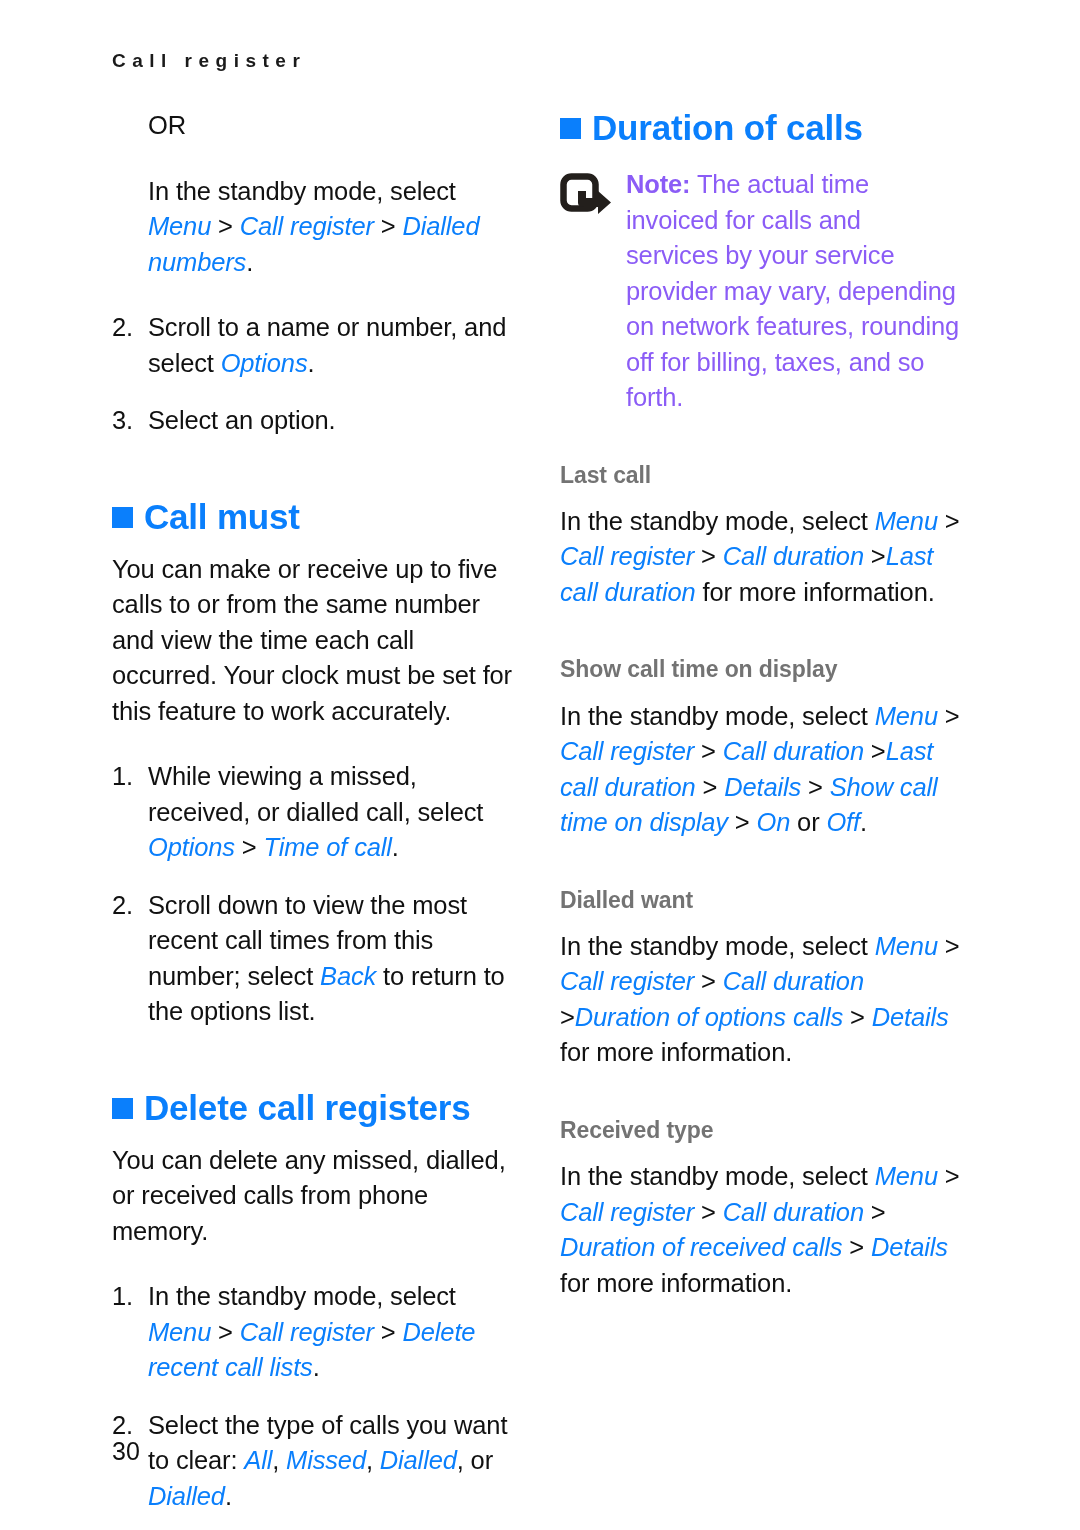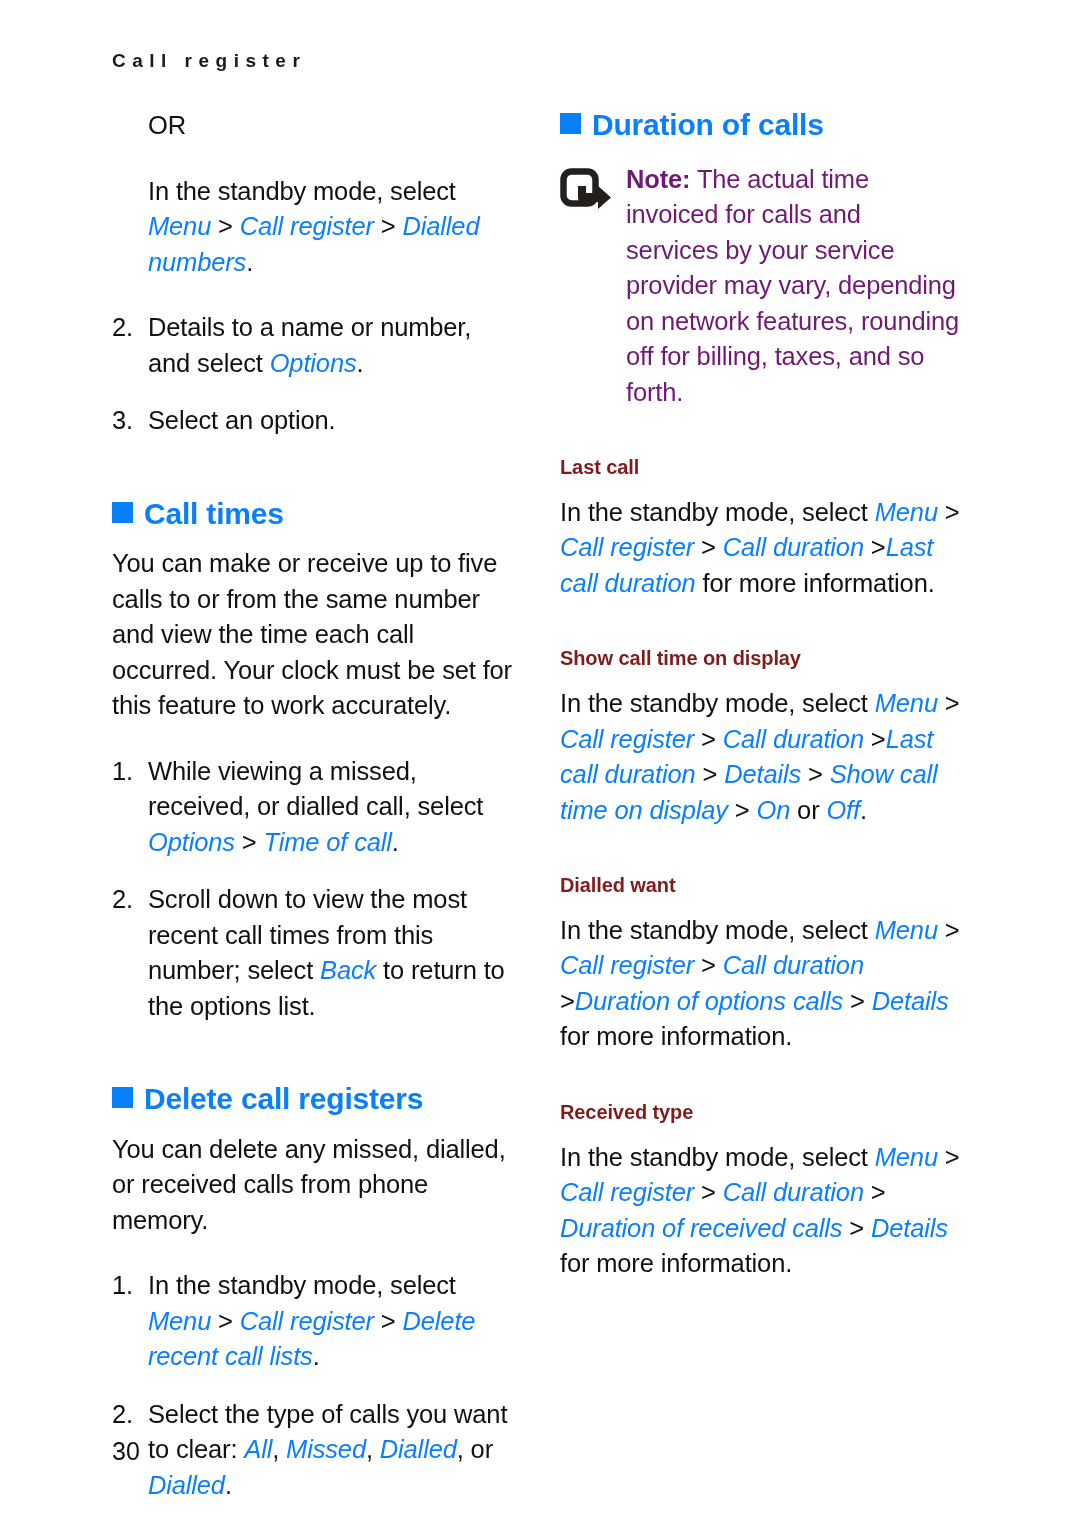--- a/index.html
+++ b/index.html
@@ -40,39 +40,39 @@
     position: absolute;
     top: 0;
     width: 400px;
   }
   .col-left  { left: 112px; }
   .col-right { left: 560px; }
 
   
   h1.sect {
     margin: 0;
-    font-size: 30px;
+    font-size: 35px;
     font-weight: 700;
     color: #0a7ffc;
     line-height: 1.12;
     letter-spacing: -0.2px;
   }
   h1.sect .sq {
     display: inline-block;
     width: 21px;
     height: 21px;
     background: #0a7ffc;
     margin-right: 11px;
     vertical-align: 1px;
   }
   h2.sub {
     margin: 0;
-    font-size: 20px;
+    font-size: 23px;
     font-weight: 700;
-    color: #7f1d1d;
+    color: #737373;
     line-height: 1.14;
     letter-spacing: -0.1px;
   }
 
   
   p.body {
     margin: 0;
     font-size: 25.5px;
     line-height: 35.5px;
     color: #111111;
@@ -118,21 +118,21 @@
     position: absolute;
     left: 0;
     top: 6px;
     width: 52px;
     height: 46px;
   }
   .note p {
     margin: 0;
     font-size: 25.5px;
     line-height: 35.5px;
-    color: #701a75;
+    color: #8b5cf6;
     letter-spacing: -0.15px;
   }
   .note b { font-weight: 700; }
 
   
   .gap-sm { height: 20px; }
   .gap-md { height: 30px; }
   .gap-lg { height: 46px; }
   .gap-xl { height: 58px; }
   .gap-hd { height: 16px; }
@@ -159,28 +159,28 @@
 
     <div class="gap-md"></div>
 
     <p class="body indent">
       <span>In the standby mode, select </span><span><i class="ui">Menu</i><span class="sep"> &gt; </span><i class="ui">Call register</i><span class="sep"> &gt; </span><i class="ui">Dialled numbers</i><span class="sep">.</span></span>
     </p>
 
     <div class="gap-md"></div>
 
     <ol class="steps">
-        <li><span class="num">2.</span><span><span>Details to a name or number, and select </span><i class="ui">Options</i><span>.</span></span></li>
+        <li><span class="num">2.</span><span><span>Scroll to a name or number, and select </span><i class="ui">Options</i><span>.</span></span></li>
         <li style="margin-top: 22px;"><span class="num">3.</span><span><span>Select an option.</span></span></li>
       </ol>
 
     <div class="gap-xl"></div>
 
     <h1 class="sect">
-      <span class="sq"></span><span>Call times</span>
+      <span class="sq"></span><span>Call must</span>
     </h1>
 
     <div class="gap-hd"></div>
 
     <p class="body">You can make or receive up to five calls to or from the same number and view the time each call occurred. Your clock must be set for this feature to work accurately.</p>
 
     <div class="gap-md"></div>
 
     <ol class="steps">
         <li><span class="num">1.</span><span><span>While viewing a missed, received, or dialled call, select </span><i class="ui">Options</i><span class="sep"> &gt; </span><i class="ui">Time of call</i><span>.</span></span></li>

